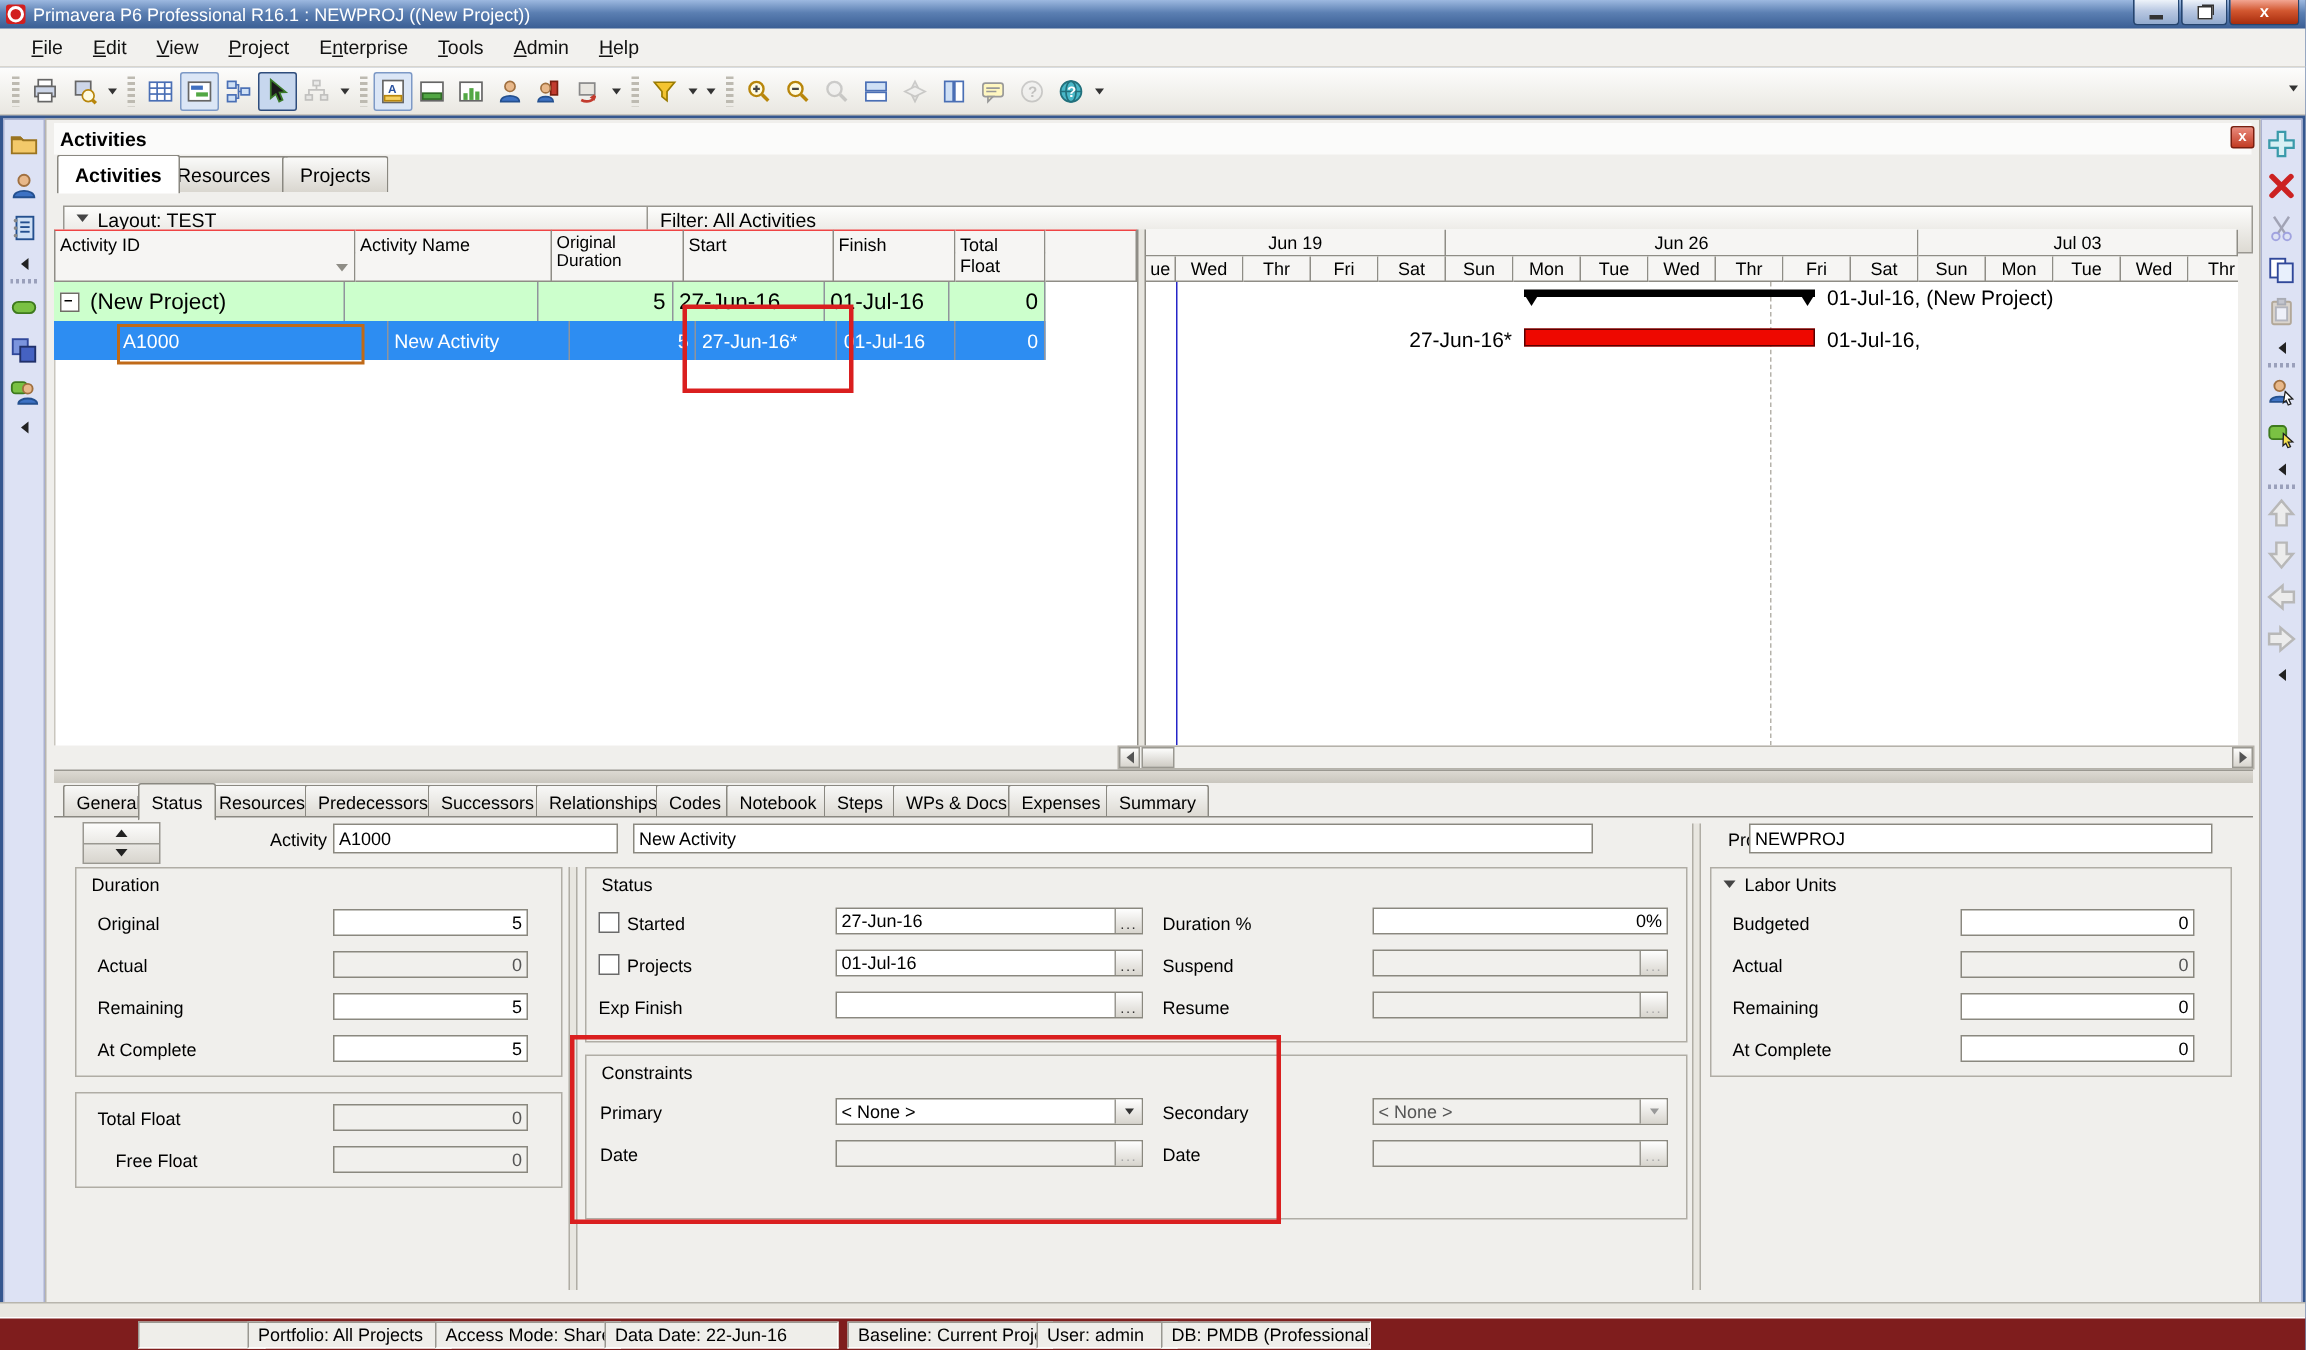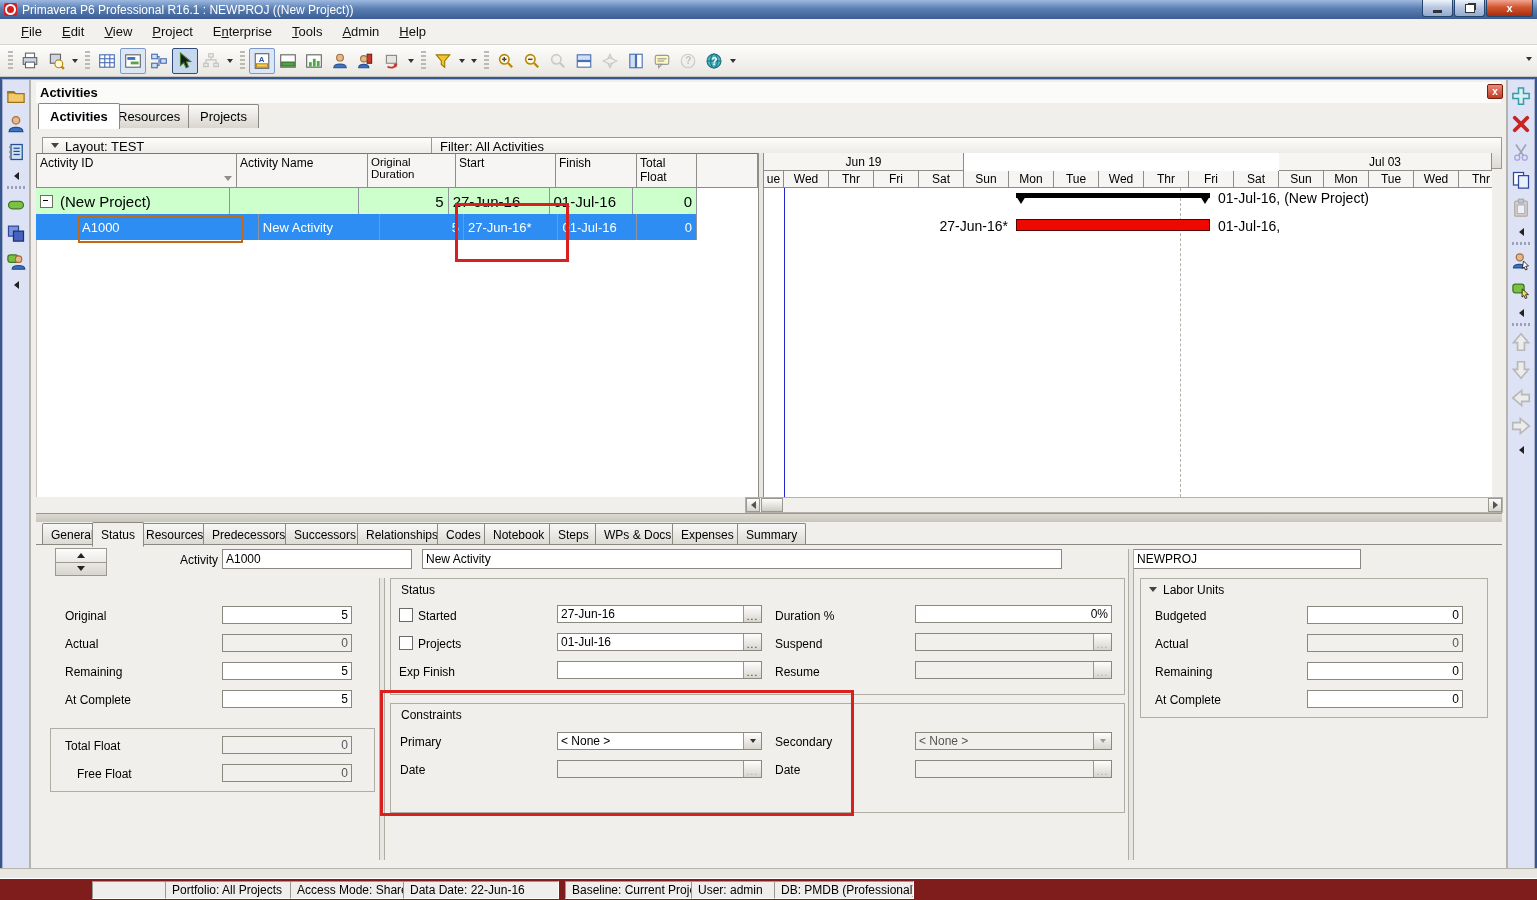--- a/index.html
+++ b/index.html
@@ -502,20 +502,23 @@
   </div>
   <div class="selbox" style="left:78px;top:216px;width:161px;height:23px"></div>
 
   <div class="abs vsplitbar" style="left:758px;top:153px;width:6px;height:359px"></div>
 
   <div class="abs" style="left:764px;top:153px;width:728px;height:344px;overflow:hidden;background:#fff">
 
     <div class="gweek abs" style="left:0;top:0;width:200px;height:18px">
         <span>Jun 19</span>
       </div>
+    <div class="gweek abs" style="left:200px;top:0;width:315px;height:18px">
+        <span>Jun 26</span>
+      </div>
     <div class="gweek abs" style="left:515px;top:0;width:213px;height:18px">
         <span>Jul 03</span>
       </div>
 
     <div class="abs" style="left:0;top:18px;height:17px;display:flex">
       <span class="gday" style="width:20px">ue</span>
         <span class="gday" style="width:45px">Wed</span>
         <span class="gday" style="width:45px">Thr</span>
         <span class="gday" style="width:45px">Fri</span>
         <span class="gday" style="width:45px">Sat</span>
@@ -606,27 +609,30 @@
       </div>
   </div>
   <span class="lbl" style="left:180px;top:553px">Activity</span>
   <div class="fld" style="left:222px;top:549px;width:190px;height:20px">
       <input value="A1000" style="">
     </div>
   <div class="fld" style="left:422px;top:549px;width:640px;height:20px">
       <input value="New Activity" style="">
     </div>
   <span class="lbl" style="left:1152px;top:553px">Project</span>
-  <div class="fld" style="left:1133px;top:549px;width:228px;height:20px">
+  <div class="fld" style="left:1166px;top:549px;width:309px;height:20px">
       <input value="NEWPROJ" style="">
     </div>
 
   <div class="panelsplit" style="left:379px;top:578px;height:282px"></div>
   <div class="panelsplit" style="left:1128px;top:549px;height:311px"></div>
 
+  <div class="grp" style="left:50px;top:578px;width:325px;height:140px">
+    <span class="grptitle">Duration</span>
+  </div>
   <span class="lbl" style="left:65px;top:609px">Original</span>
   <div class="fld" style="left:222px;top:606px;width:130px">
       <input class="right" value="5" style="">
     </div>
   <span class="lbl" style="left:65px;top:637px">Actual</span>
   <div class="fld gray" style="left:222px;top:634px;width:130px">
       <input class="right" disabled="" value="0" style="">
     </div>
   <span class="lbl" style="left:65px;top:665px">Remaining</span>
   <div class="fld" style="left:222px;top:662px;width:130px">

